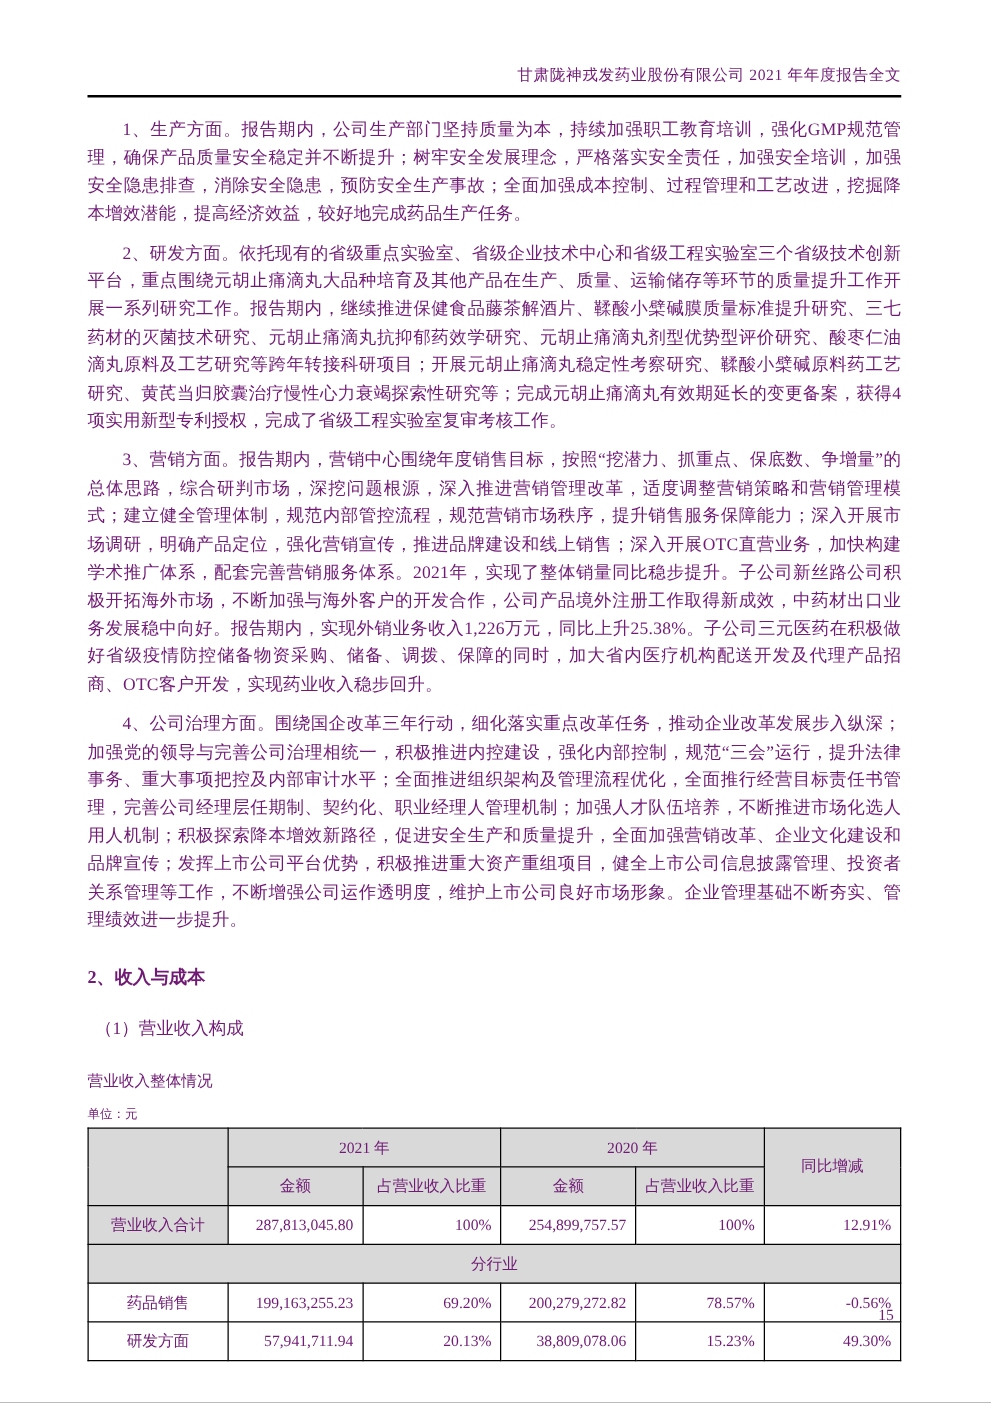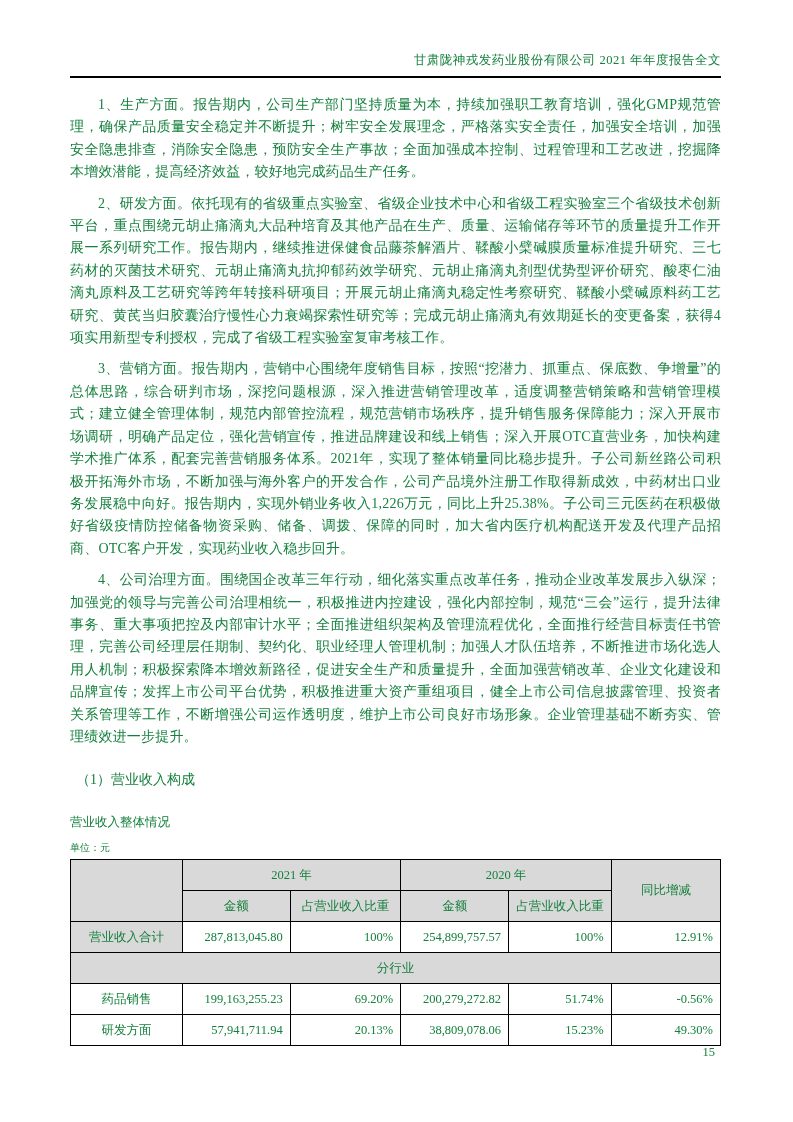--- a/index.html
+++ b/index.html
@@ -4,21 +4,21 @@
 <style>
   * { margin: 0; padding: 0; box-sizing: border-box; }
   html, body { background: #888; }
   .page {
     position: relative;
     width: 793px;
     height: 1122px;
     margin: 0 auto;
     background: #ffffff;
     font-family: "Liberation Serif", "DejaVu Serif", serif;
-    color: #15803d;
+    color: #701a75;
     overflow: hidden;
   }
   .content {
     position: absolute;
     left: 70px;
     right: 72px;
     top: 52px;
   }
   .doc-header {
     text-align: right;
@@ -96,20 +96,21 @@
 
     <div class="doc-header">甘肃陇神戎发药业股份有限公司 2021 年年度报告全文</div>
 
     <div class="body-text">
       <p class="para">1、生产方面。报告期内，公司生产部门坚持质量为本，持续加强职工教育培训，强化GMP规范管理，确保产品质量安全稳定并不断提升；树牢安全发展理念，严格落实安全责任，加强安全培训，加强安全隐患排查，消除安全隐患，预防安全生产事故；全面加强成本控制、过程管理和工艺改进，挖掘降本增效潜能，提高经济效益，较好地完成药品生产任务。</p>
       <p class="para">2、研发方面。依托现有的省级重点实验室、省级企业技术中心和省级工程实验室三个省级技术创新平台，重点围绕元胡止痛滴丸大品种培育及其他产品在生产、质量、运输储存等环节的质量提升工作开展一系列研究工作。报告期内，继续推进保健食品藤茶解酒片、鞣酸小檗碱膜质量标准提升研究、三七药材的灭菌技术研究、元胡止痛滴丸抗抑郁药效学研究、元胡止痛滴丸剂型优势型评价研究、酸枣仁油滴丸原料及工艺研究等跨年转接科研项目；开展元胡止痛滴丸稳定性考察研究、鞣酸小檗碱原料药工艺研究、黄芪当归胶囊治疗慢性心力衰竭探索性研究等；完成元胡止痛滴丸有效期延长的变更备案，获得4项实用新型专利授权，完成了省级工程实验室复审考核工作。</p>
       <p class="para">3、营销方面。报告期内，营销中心围绕年度销售目标，按照“挖潜力、抓重点、保底数、争增量”的总体思路，综合研判市场，深挖问题根源，深入推进营销管理改革，适度调整营销策略和营销管理模式；建立健全管理体制，规范内部管控流程，规范营销市场秩序，提升销售服务保障能力；深入开展市场调研，明确产品定位，强化营销宣传，推进品牌建设和线上销售；深入开展OTC直营业务，加快构建学术推广体系，配套完善营销服务体系。2021年，实现了整体销量同比稳步提升。子公司新丝路公司积极开拓海外市场，不断加强与海外客户的开发合作，公司产品境外注册工作取得新成效，中药材出口业务发展稳中向好。报告期内，实现外销业务收入1,226万元，同比上升25.38%。子公司三元医药在积极做好省级疫情防控储备物资采购、储备、调拨、保障的同时，加大省内医疗机构配送开发及代理产品招商、OTC客户开发，实现药业收入稳步回升。</p>
       <p class="para">4、公司治理方面。围绕国企改革三年行动，细化落实重点改革任务，推动企业改革发展步入纵深；加强党的领导与完善公司治理相统一，积极推进内控建设，强化内部控制，规范“三会”运行，提升法律事务、重大事项把控及内部审计水平；全面推进组织架构及管理流程优化，全面推行经营目标责任书管理，完善公司经理层任期制、契约化、职业经理人管理机制；加强人才队伍培养，不断推进市场化选人用人机制；积极探索降本增效新路径，促进安全生产和质量提升，全面加强营销改革、企业文化建设和品牌宣传；发挥上市公司平台优势，积极推进重大资产重组项目，健全上市公司信息披露管理、投资者关系管理等工作，不断增强公司运作透明度，维护上市公司良好市场形象。企业管理基础不断夯实、管理绩效进一步提升。</p>
     </div>
 
+    <div class="section-heading">2、收入与成本</div>
 
     <div class="subsection-heading">（1）营业收入构成</div>
 
     <div class="table-caption">营业收入整体情况</div>
 
     <div class="unit-label">单位：元</div>
 
     <table class="revenue-table">
       <colgroup>
         <col class="c-label">
@@ -143,21 +144,21 @@
           <td class="cell-num">12.91%</td>
         </tr>
         <tr>
           <td colspan="6" class="cell-label row-shaded">分行业</td>
         </tr>
         <tr>
           <td class="cell-label">药品销售</td>
           <td class="cell-num">199,163,255.23</td>
           <td class="cell-num">69.20%</td>
           <td class="cell-num">200,279,272.82</td>
-          <td class="cell-num">51.74%</td>
+          <td class="cell-num">78.57%</td>
           <td class="cell-num">-0.56%</td>
         </tr>
         <tr>
           <td class="cell-label">研发方面</td>
           <td class="cell-num">57,941,711.94</td>
           <td class="cell-num">20.13%</td>
           <td class="cell-num">38,809,078.06</td>
           <td class="cell-num">15.23%</td>
           <td class="cell-num">49.30%</td>
         </tr>

